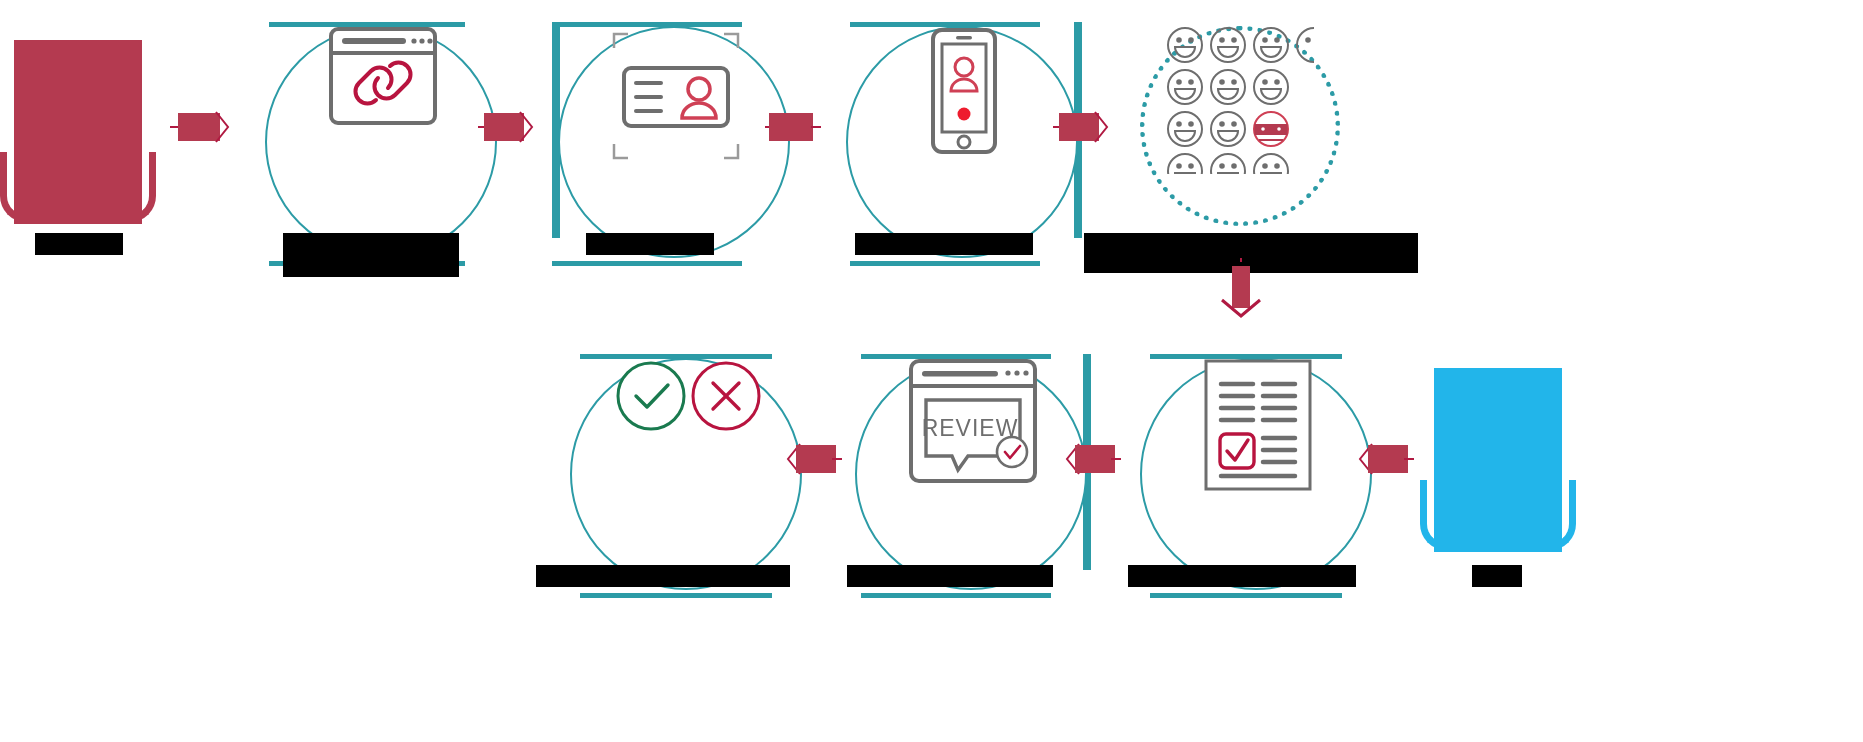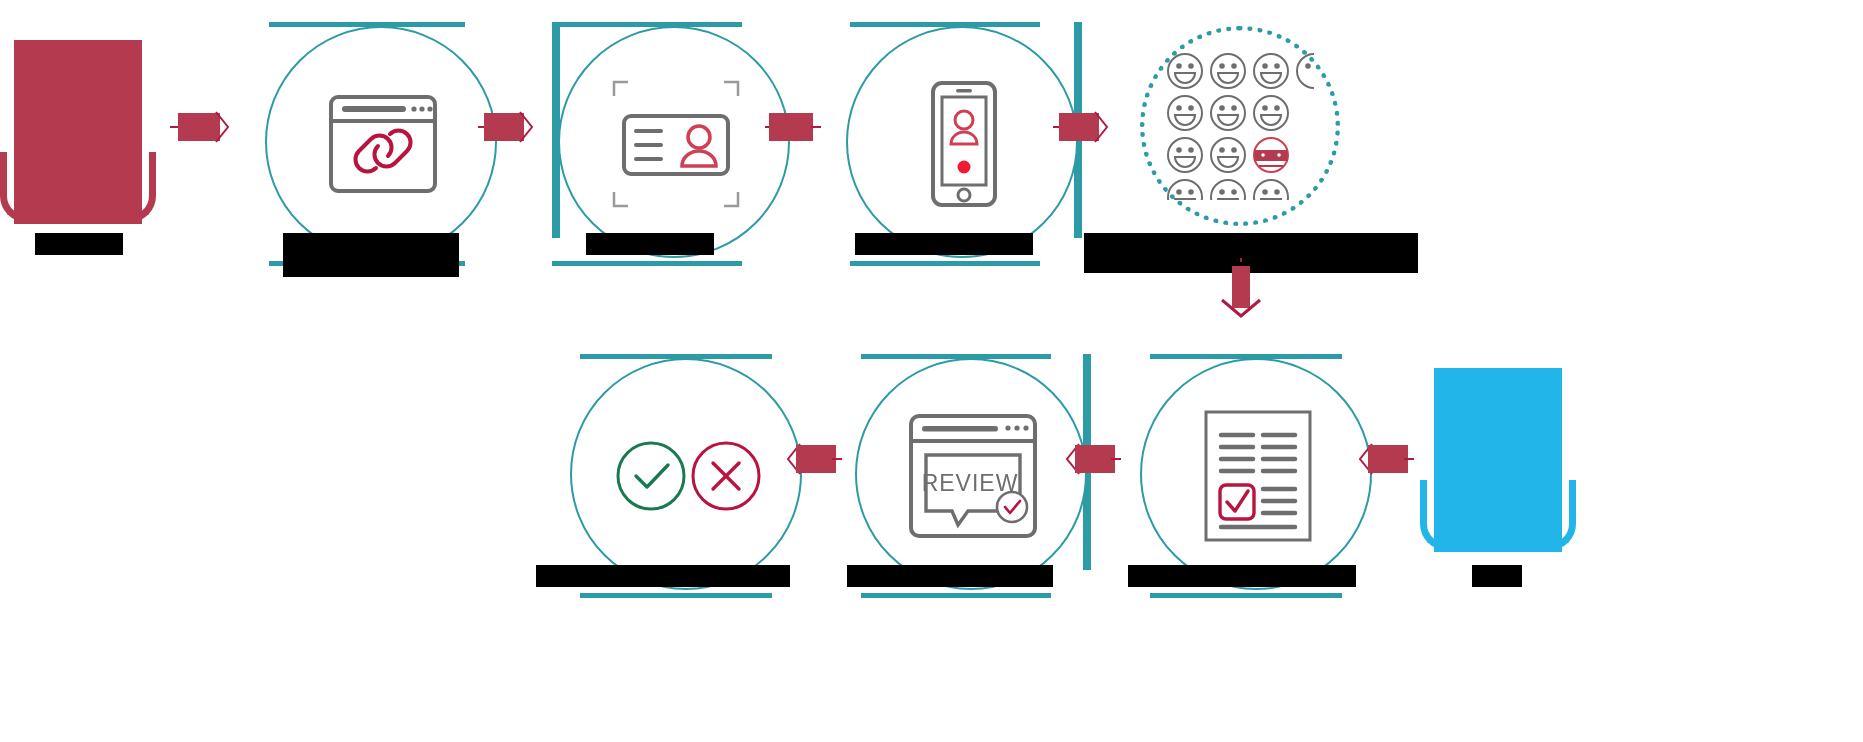--- a/index.html
+++ b/index.html
@@ -17,21 +17,21 @@
   .circle-node .ring{
     position:absolute;left:0;top:0;width:232px;height:232px;
     border:2px solid var(--teal);border-radius:50%;
     box-sizing:border-box;background:#fff;
   }
   .circle-node .ring.dotted{
     border:5px dotted var(--teal);
   }
   .circle-node .icon-wrap{
     position:absolute;left:0;top:0;width:236px;height:236px;
-    display:flex;align-items:center;justify-content:center;
+    display:flex;align-items:flex-start;justify-content:center;
   }
 
   
   .rule-top,.rule-bottom{
     position:absolute;left:4px;width:196px;height:5px;background:var(--teal);
   }
   .rule-top{top:-4px;}
   .rule-bottom{bottom:-4px;}
 
   

